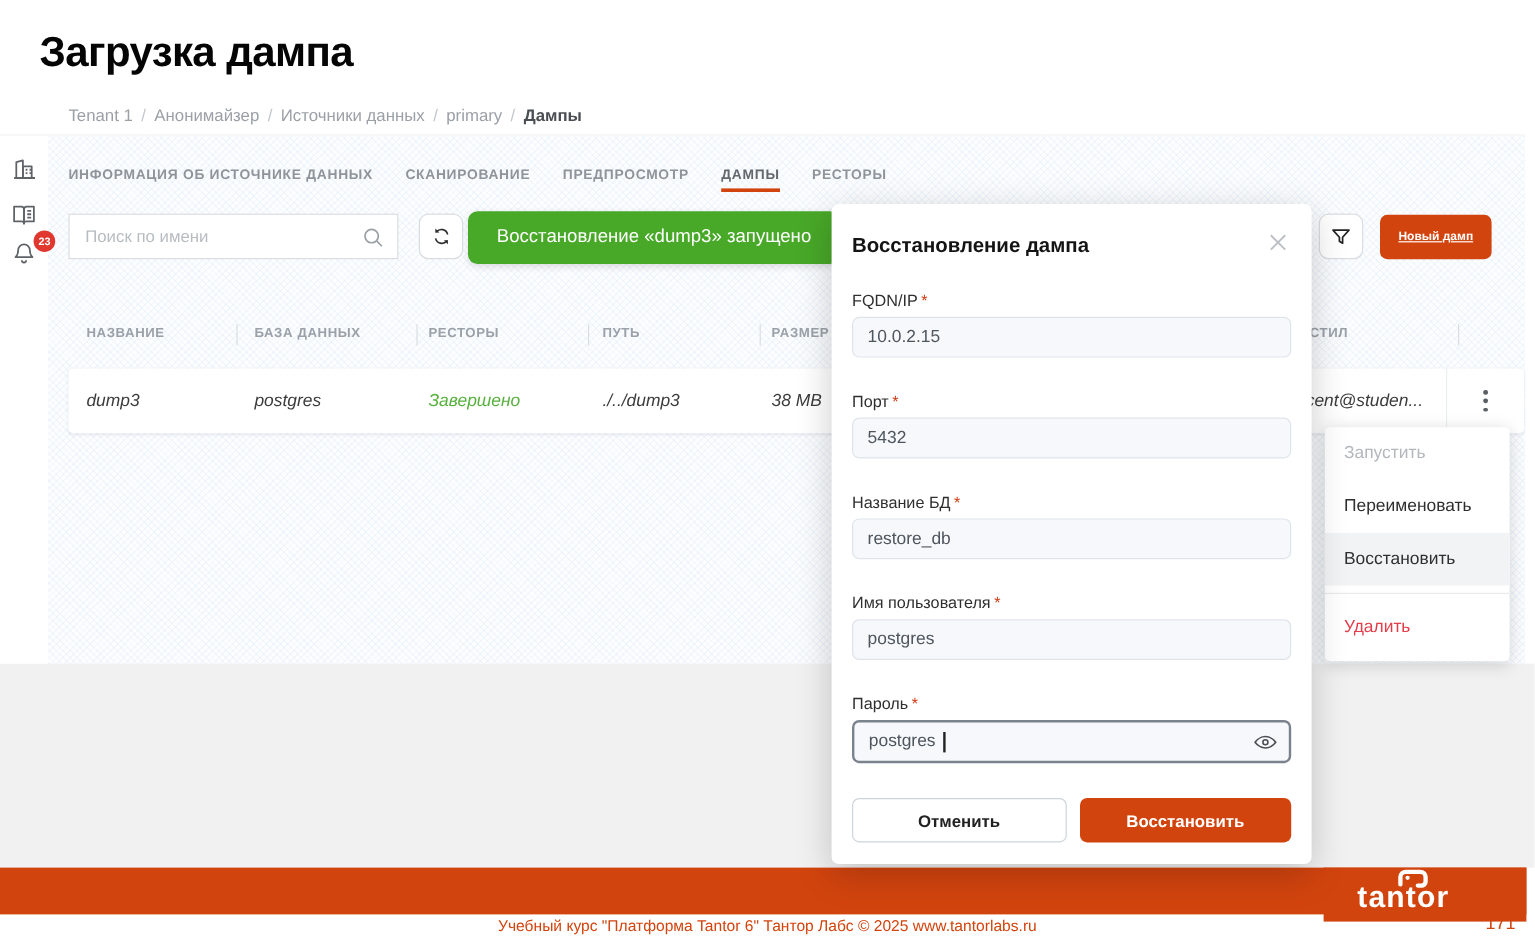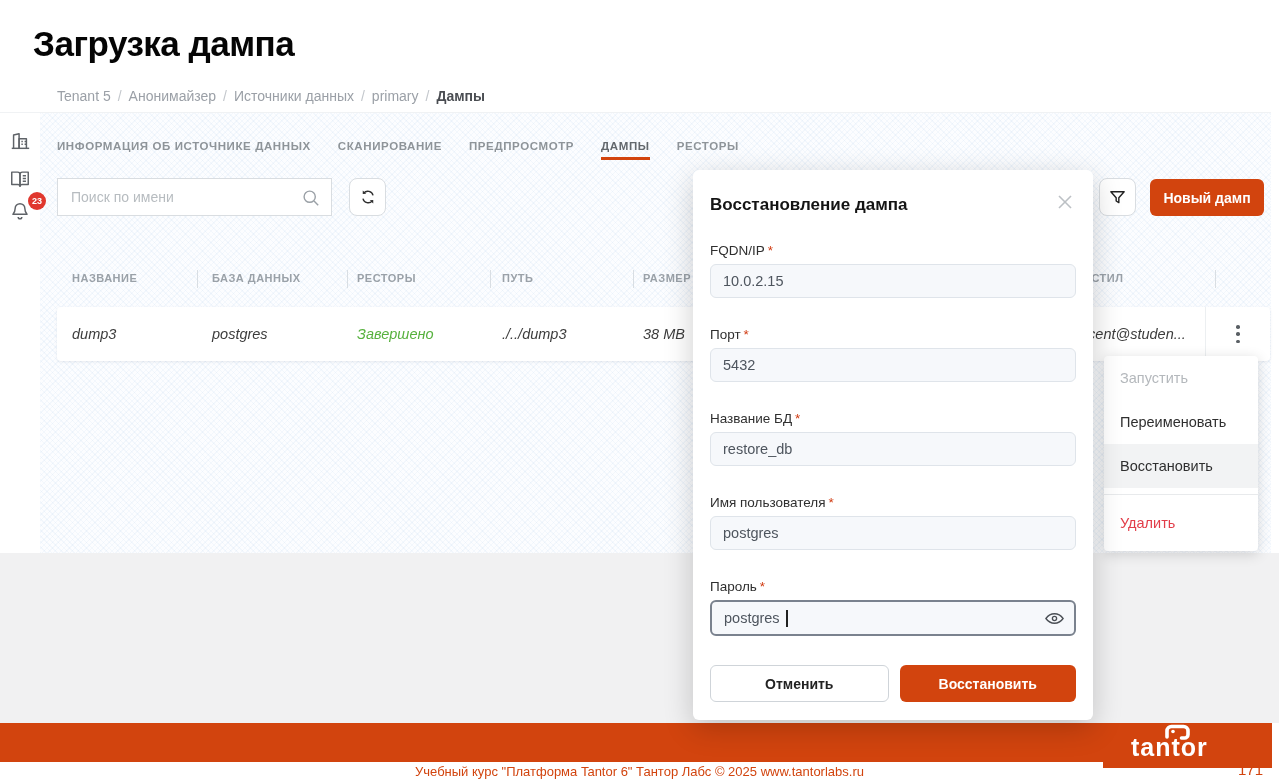--- a/index.html
+++ b/index.html
@@ -32,21 +32,21 @@
 
   .search-box { position:absolute; left:17px; top:65px; width:275px; height:38px; background:#fff; border:1px solid #d9dde1; border-radius:0; }
   .search-box input { position:absolute; left:13px; top:0; width:225px; height:36px; border:none; outline:none; background:transparent; font-family:"Liberation Sans",sans-serif; font-size:14px; color:#444; }
   .search-box input::placeholder { color:#b7bcc0; }
   .search-box svg { position:absolute; right:10px; top:9px; }
 
   .icon-btn { position:absolute; top:65px; width:37px; height:38px; background:#fff; border:1px solid #d9dde1; border-radius:8px; display:flex; align-items:center; justify-content:center; cursor:pointer; }
   .refresh-btn { left:309px; }
   .filter-btn { left:1059px; }
 
-  .new-dump-btn { position:absolute; left:1110px; top:66px; width:114px; height:37px; background:#d2440e; border:none; border-radius:6px; color:#fff; font-family:"Liberation Sans",sans-serif; font-size:14px; font-weight:bold; cursor:pointer; }
+  .new-dump-btn { position:absolute; left:1110px; top:66px; width:93px; height:37px; background:#d2440e; border:none; border-radius:6px; color:#fff; font-family:"Liberation Sans",sans-serif; font-size:10px; font-weight:bold; cursor:pointer;text-decoration:underline; }
 
   .thead { position:absolute; left:0; top:152px; width:100%; height:30px; }
   .th { position:absolute; top:7px; font-size:11px; font-weight:bold; letter-spacing:0.5px; color:#9aa1a8; white-space:nowrap; }
   .th-sep { position:absolute; top:5px; width:1px; height:18px; background:#d9dee3; }
 
   .trow { position:absolute; left:17px; top:194px; width:1213px; height:54px; background:#fff; border-radius:4px; box-shadow:0 1px 3px rgba(40,60,90,0.10); cursor:pointer;font-style:italic; }
   .td { position:absolute; top:50%; transform:translateY(-50%); font-size:14.5px; color:#3c3c3c; white-space:nowrap; }
   .td.green { color:#57b13e; }
   .row-actions { position:absolute; left:1148px; top:0; width:65px; height:54px; border-left:1px solid #eceff1; }
   .kebab { position:absolute; left:50%; top:50%; transform:translate(-50%,-50%); width:18px; height:22px; display:flex; flex-direction:column; align-items:center; justify-content:space-between; cursor:pointer; padding:2px 0; }
@@ -93,21 +93,21 @@
 <body>
 
 <div class="slide">
 
   <div class="slide-title">Загрузка дампа</div>
 
   <div class="app">
 
     <div class="topbar">
       <div class="breadcrumb">
-        <span>Tenant 5</span><span class="sep">/</span><span>Анонимайзер</span><span class="sep">/</span><span>Источники данных</span><span class="sep">/</span><span>primary</span><span class="sep">/</span><span class="current">Дампы</span>
+        <span>Tenant 1</span><span class="sep">/</span><span>Анонимайзер</span><span class="sep">/</span><span>Источники данных</span><span class="sep">/</span><span>primary</span><span class="sep">/</span><span class="current">Дампы</span>
       </div>
     </div>
 
     <div class="sidebar">
       <div class="logo-circle">P</div>
       <span class="side-icon" style="top:50px">
         <svg width="22" height="22" viewBox="0 0 24 24" fill="none" stroke="#5f6368" stroke-width="1.6" stroke-linejoin="round">
             <path d="M5 20V5.5L11 4v16"></path>
             <path d="M11 20V9.5h8V20"></path>
             <path d="M3 20h19"></path>
@@ -194,20 +194,21 @@
               <i></i>
             </div>
         </div>
       </div>
 
     </div>
   </div>
 
   <div class="gray-band"></div>
 
+  <div class="toast">Восстановление «dump3» запущено</div>
 
   <div class="ctx-menu">
     <div class="ctx-item disabled">Запустить</div>
     <div class="ctx-item">Переименовать</div>
     <div class="ctx-item highlight">Восстановить</div>
     <div class="ctx-divider"></div>
     <div class="ctx-item danger">Удалить</div>
   </div>
 
   <div class="modal">

